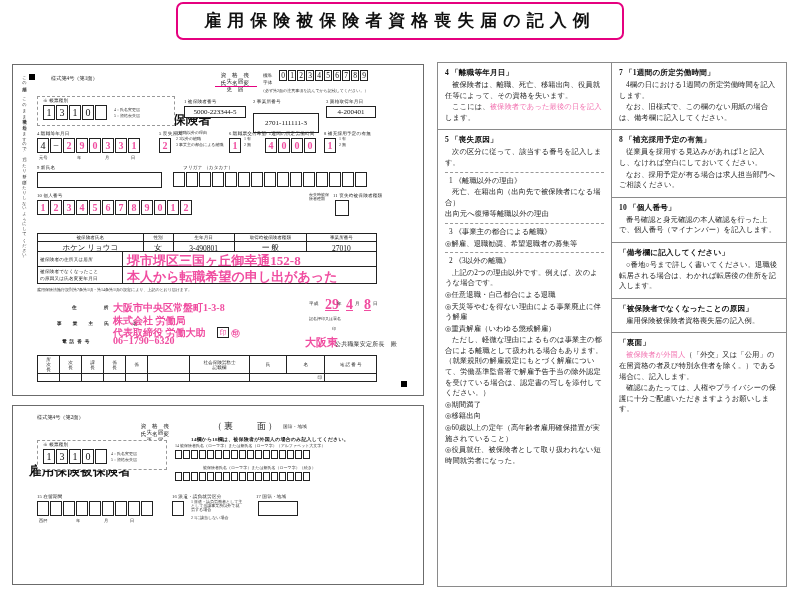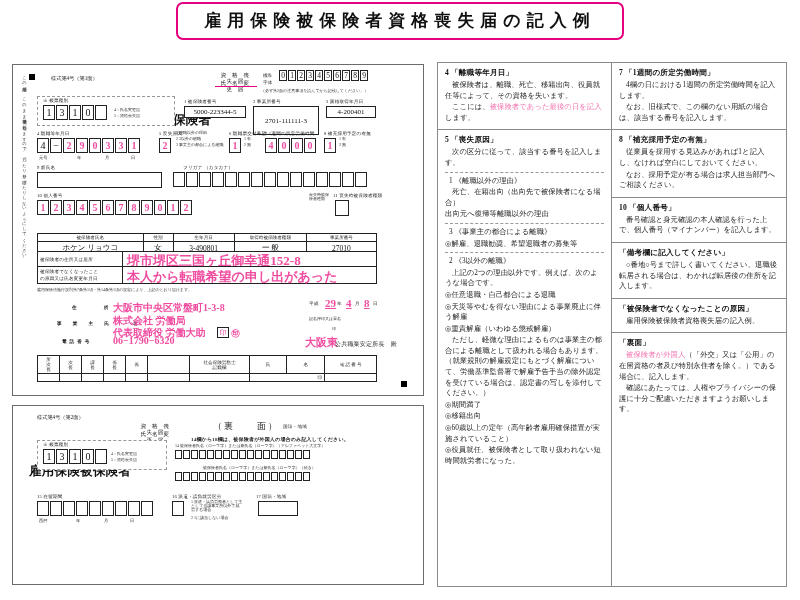--- a/index.html
+++ b/index.html
@@ -82,21 +82,21 @@
   .rect-t{
     position:absolute;border:1px solid #222;box-sizing:border-box;
     display:flex;align-items:center;justify-content:center;
     font-size:7px;color:#111;background:#fff;
   }
   .hand{
     position:absolute;color:#f04da0;font-weight:bold;
     font-family:"Liberation Serif",serif;
   }
   .hand.big{font-size:13px;}
-  .hand.mid{font-size:11px;text-decoration:underline;}
+  .hand.mid{font-size:14px;text-decoration:underline;}
   .tbl{position:absolute;border-collapse:collapse;background:#fff;}
   .tbl td{
     border:1px solid #222;font-size:4.6px;color:#222;
     padding:1px 2px;text-align:center;
   }
   .tbl td.v{font-size:7.5px;font-family:"Liberation Serif",serif;color:#111;}
   .small-line{position:absolute;font-size:4.2px;color:#222;}
 
   
   .panel{
@@ -178,21 +178,21 @@
         <div class="cell">1</div>
         <div class="cell">0</div>
         <div class="cell"></div>
       </div>
     <div class="note-s" style="left:101px;top:43px;">4：氏名変更届</div>
     <div class="note-s" style="left:101px;top:49px;">5：資格喪失届</div>
 
     <div class="lbl" style="left:171px;top:34px;">1 被保険者番号</div>
     <div class="rect-t" style="left:171px;top:41px;width:62px;height:12px;">5000-223344-5</div>
     <div class="lbl" style="left:240px;top:34px;">2 事業所番号</div>
-    <div class="rect-t" style="left:240px;top:41px;width:66px;height:29px;">2701-111111-3</div>
+    <div class="rect-t" style="left:240px;top:48px;width:66px;height:20px;">2701-111111-3</div>
     <div class="lbl" style="left:313px;top:34px;">3 資格取得年月日</div>
     <div class="rect-t" style="left:313px;top:41px;width:50px;height:12px;">4-200401</div>
 
     <div class="lbl" style="left:24px;top:66px;">4 離職等年月日</div>
     <div class="boxrow" id="field4-digits" style="left:24px;top:73px;">
         <div class="cell">4</div>
         <div class="cell">−</div>
         <div class="cell pink">2</div>
         <div class="cell pink">9</div>
         <div class="cell pink">0</div>
@@ -477,21 +477,21 @@
           <p class="ni">◎期間満了</p>
           <p class="ni">◎移籍出向</p>
           <p class="ni">◎60歳以上の定年（高年齢者雇用確保措置が実施されていること）</p>
           <p class="ni">◎役員就任、被保険者として取り扱われない短時間就労者になった。</p>
         </div>
       </div>
     <div class="col right" id="panel-right">
         <div class="sec">
           <h4><span class="num">7</span><span>「1週間の所定労働時間」</span></h4>
           <p>4欄の日における1週間の所定労働時間を記入します。</p>
-          <p>なお、旧様式で、この欄のない用紙の場合は、該当する番号を記入します。</p>
+          <p>なお、旧様式で、この欄のない用紙の場合は、備考欄に記入してください。</p>
         </div>
         <div class="sec">
           <h4><span class="num">8</span><span>「補充採用予定の有無」</span></h4>
           <p>従業員を採用する見込みがあれば1と記入し、なければ空白にしておいてください。</p>
           <p>なお、採用予定が有る場合は求人担当部門へご相談ください。</p>
         </div>
         <div class="sec">
           <h4><span class="num">10</span><span>「個人番号」</span></h4>
           <p>番号確認と身元確認の本人確認を行った上で、個人番号（マイナンバー）を記入します。</p>
         </div>

